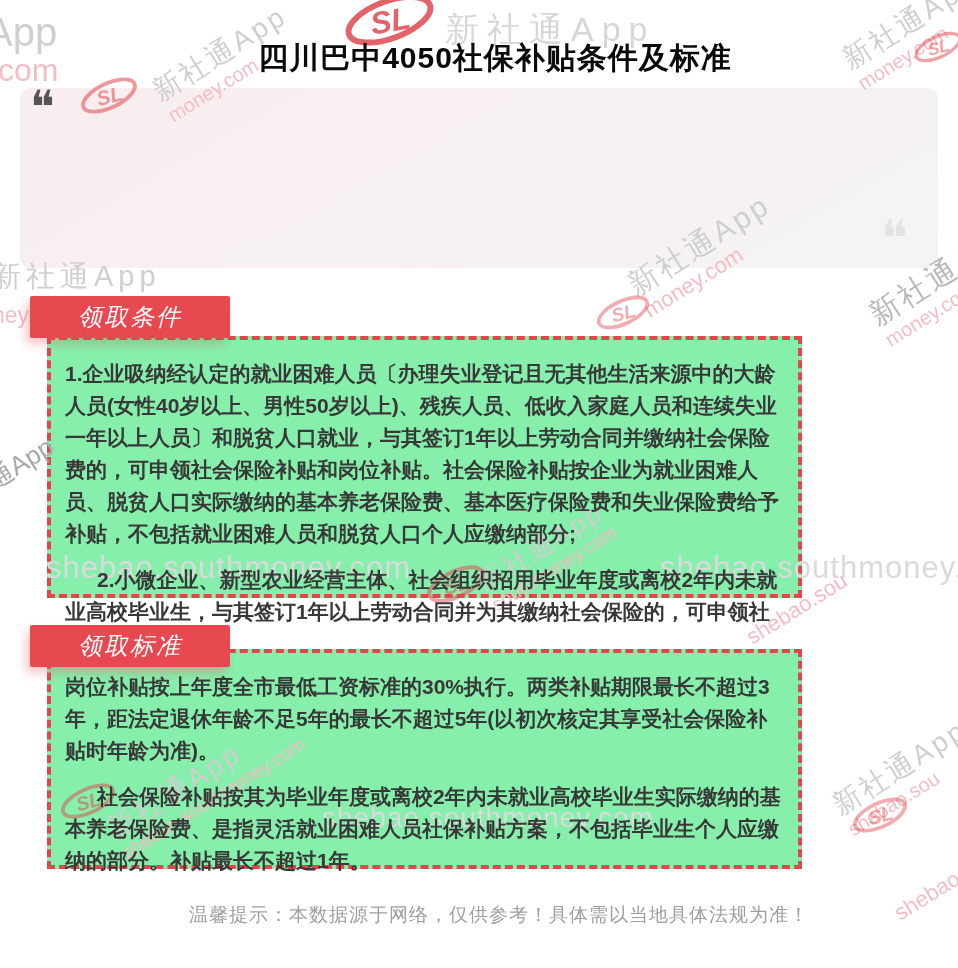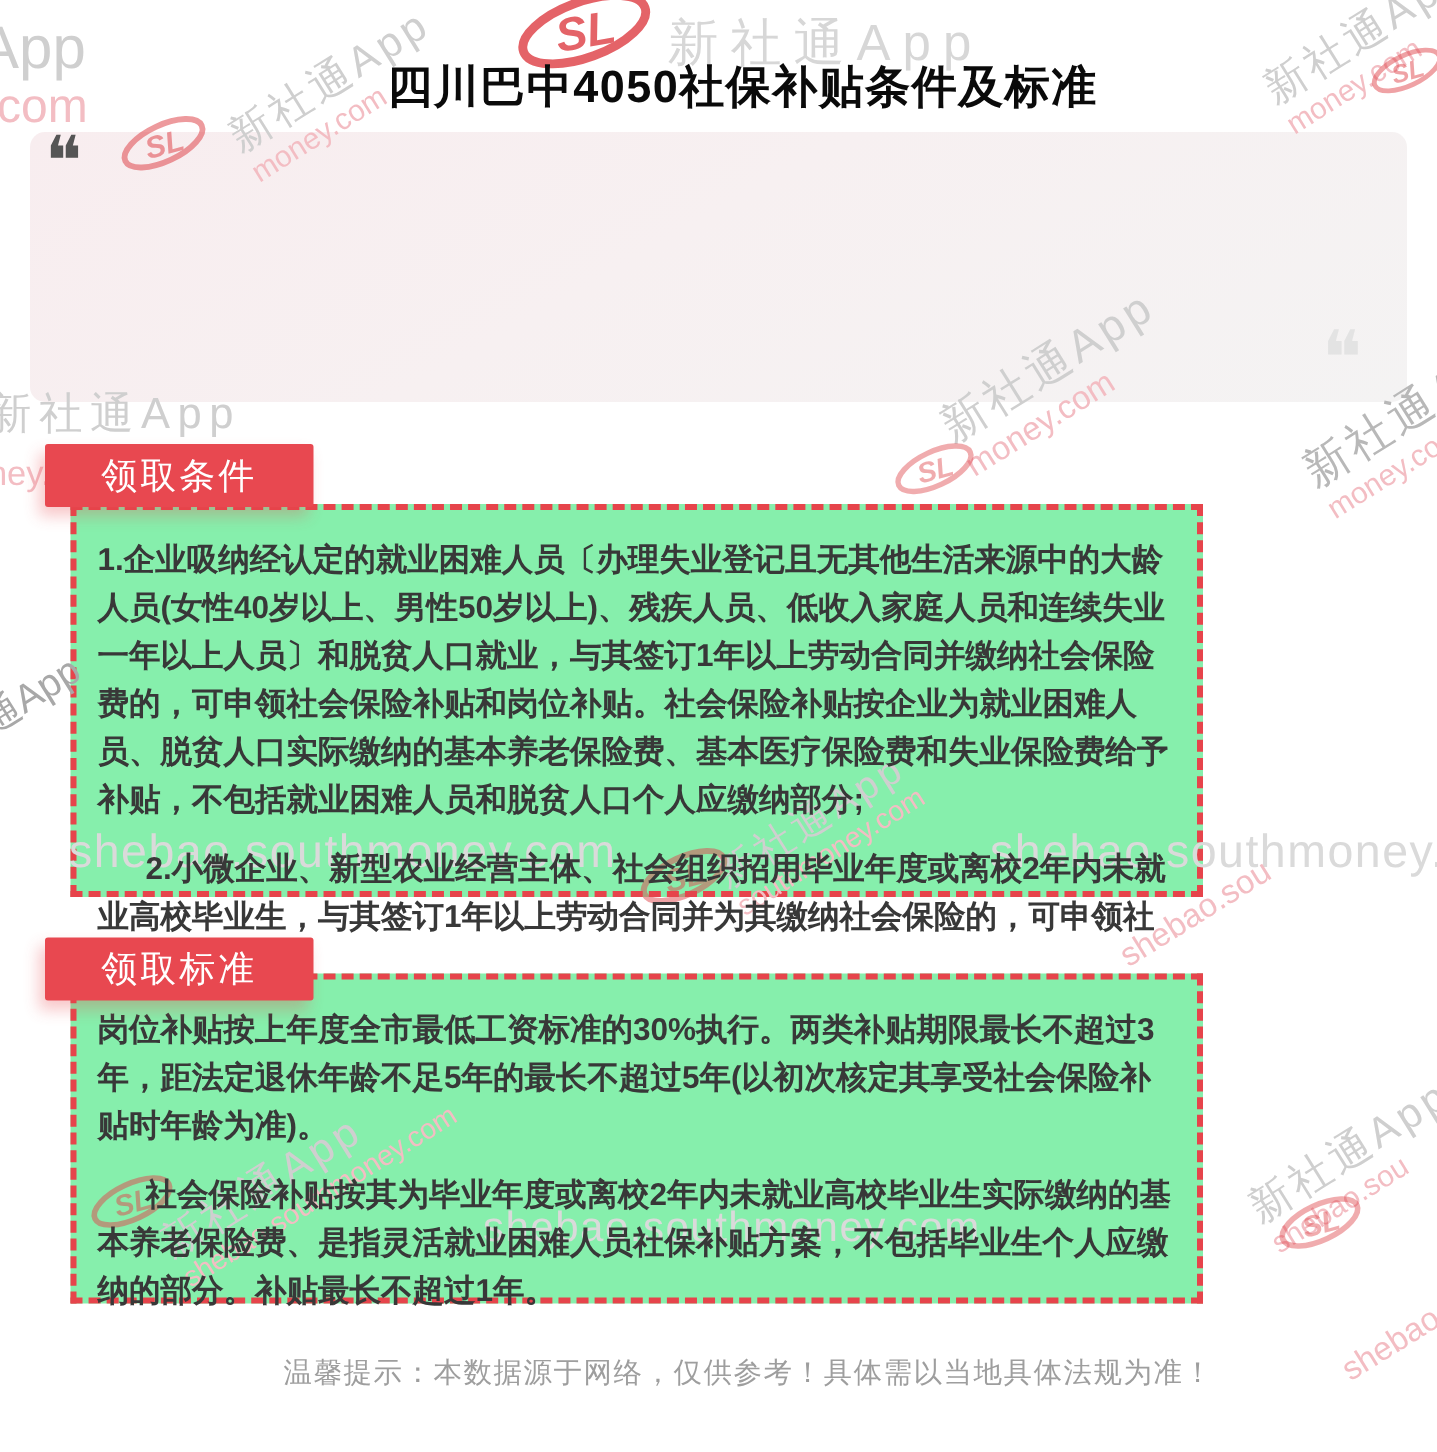--- a/index.html
+++ b/index.html
@@ -27,24 +27,25 @@
   }
   .quote-open{position:absolute;left:10px;top:-8px;font-size:46px;color:#555;z-index:3;font-family:"DejaVu Sans",sans-serif;}
   .quote-close{position:absolute;right:30px;bottom:0px;font-size:50px;color:#e3e3e3;z-index:3;font-family:"DejaVu Sans",sans-serif;}
   .intro-text{
     position:absolute;left:10px;top:24px;width:898px;margin:0;z-index:3;
     font-size:21px;line-height:33px;color:#1d1d1d;text-indent:32px;
   }
   .intro-text b{font-weight:bold;}
 
   .badge{
-    position:absolute;left:30px;width:179px;height:42px;z-index:4;
+    position:absolute;left:30px;width:200px;height:42px;z-index:4;
     display:flex;align-items:center;justify-content:center;
     background:#e84850;color:#fff;font-size:24px;letter-spacing:2px;border-radius:2px;
     box-shadow:-4px 6px 10px rgba(233,69,77,0.30);
+    font-style:italic;
   }
   .badge1{top:296px;}
   .badge2{top:625px;}
 
   .dashed-box{
     position:absolute;left:47px;width:755px;box-sizing:border-box;
     border:4px dashed #e6444b;background:#86efac;
     padding:18px 14px 0 14px;
     font-weight:bold;
   }

